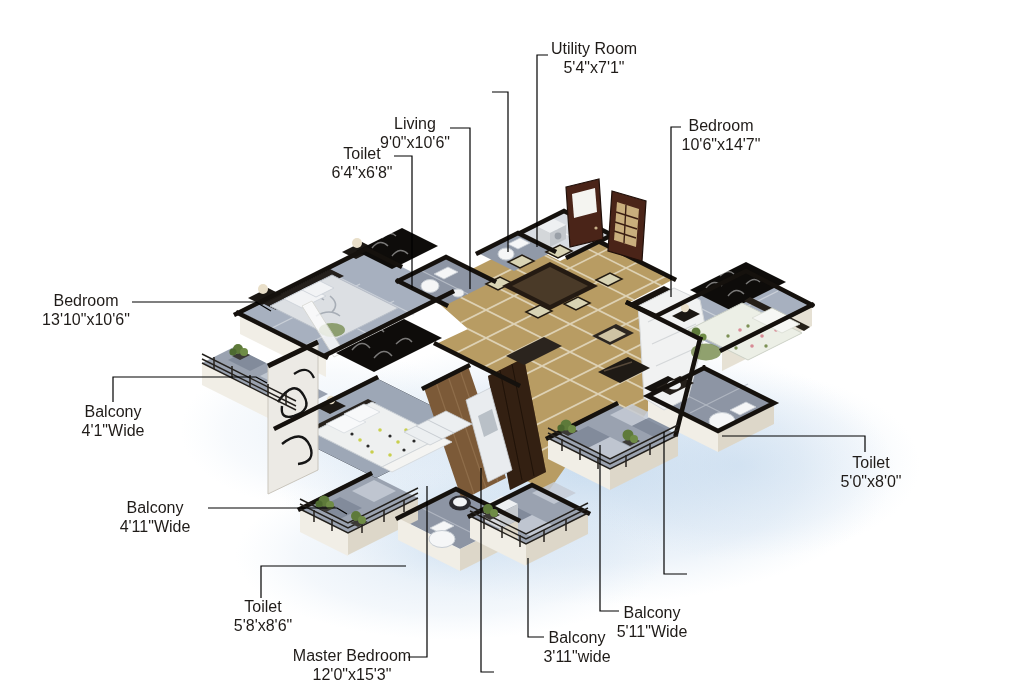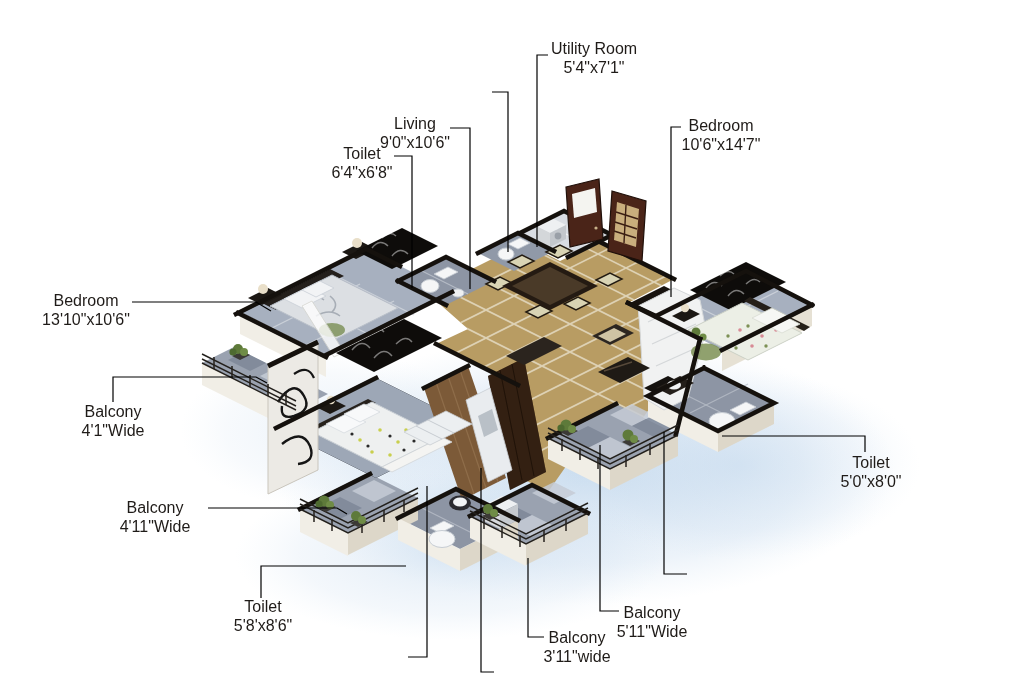--- a/index.html
+++ b/index.html
@@ -459,20 +459,24 @@
   <div>4'1"Wide</div>
 </div>
 <div class="lbl" style="left:98px;top:499px;width:114px;">
   <div>Balcony</div>
   <div>4'11"Wide</div>
 </div>
 <div class="lbl" style="left:207px;top:598px;width:112px;">
   <div>Toilet</div>
   <div>5'8'x8'6"</div>
 </div>
+<div class="lbl" style="left:290px;top:647px;width:124px;">
+  <div>Master Bedroom</div>
+  <div>12'0"x15'3"</div>
+</div>
 <div class="lbl" style="left:520px;top:629px;width:114px;">
   <div>Balcony</div>
   <div>3'11"wide</div>
 </div>
 <div class="lbl" style="left:596px;top:604px;width:112px;">
   <div>Balcony</div>
   <div>5'11"Wide</div>
 </div>
 <div class="lbl" style="left:814px;top:454px;width:114px;">
   <div>Toilet</div>

